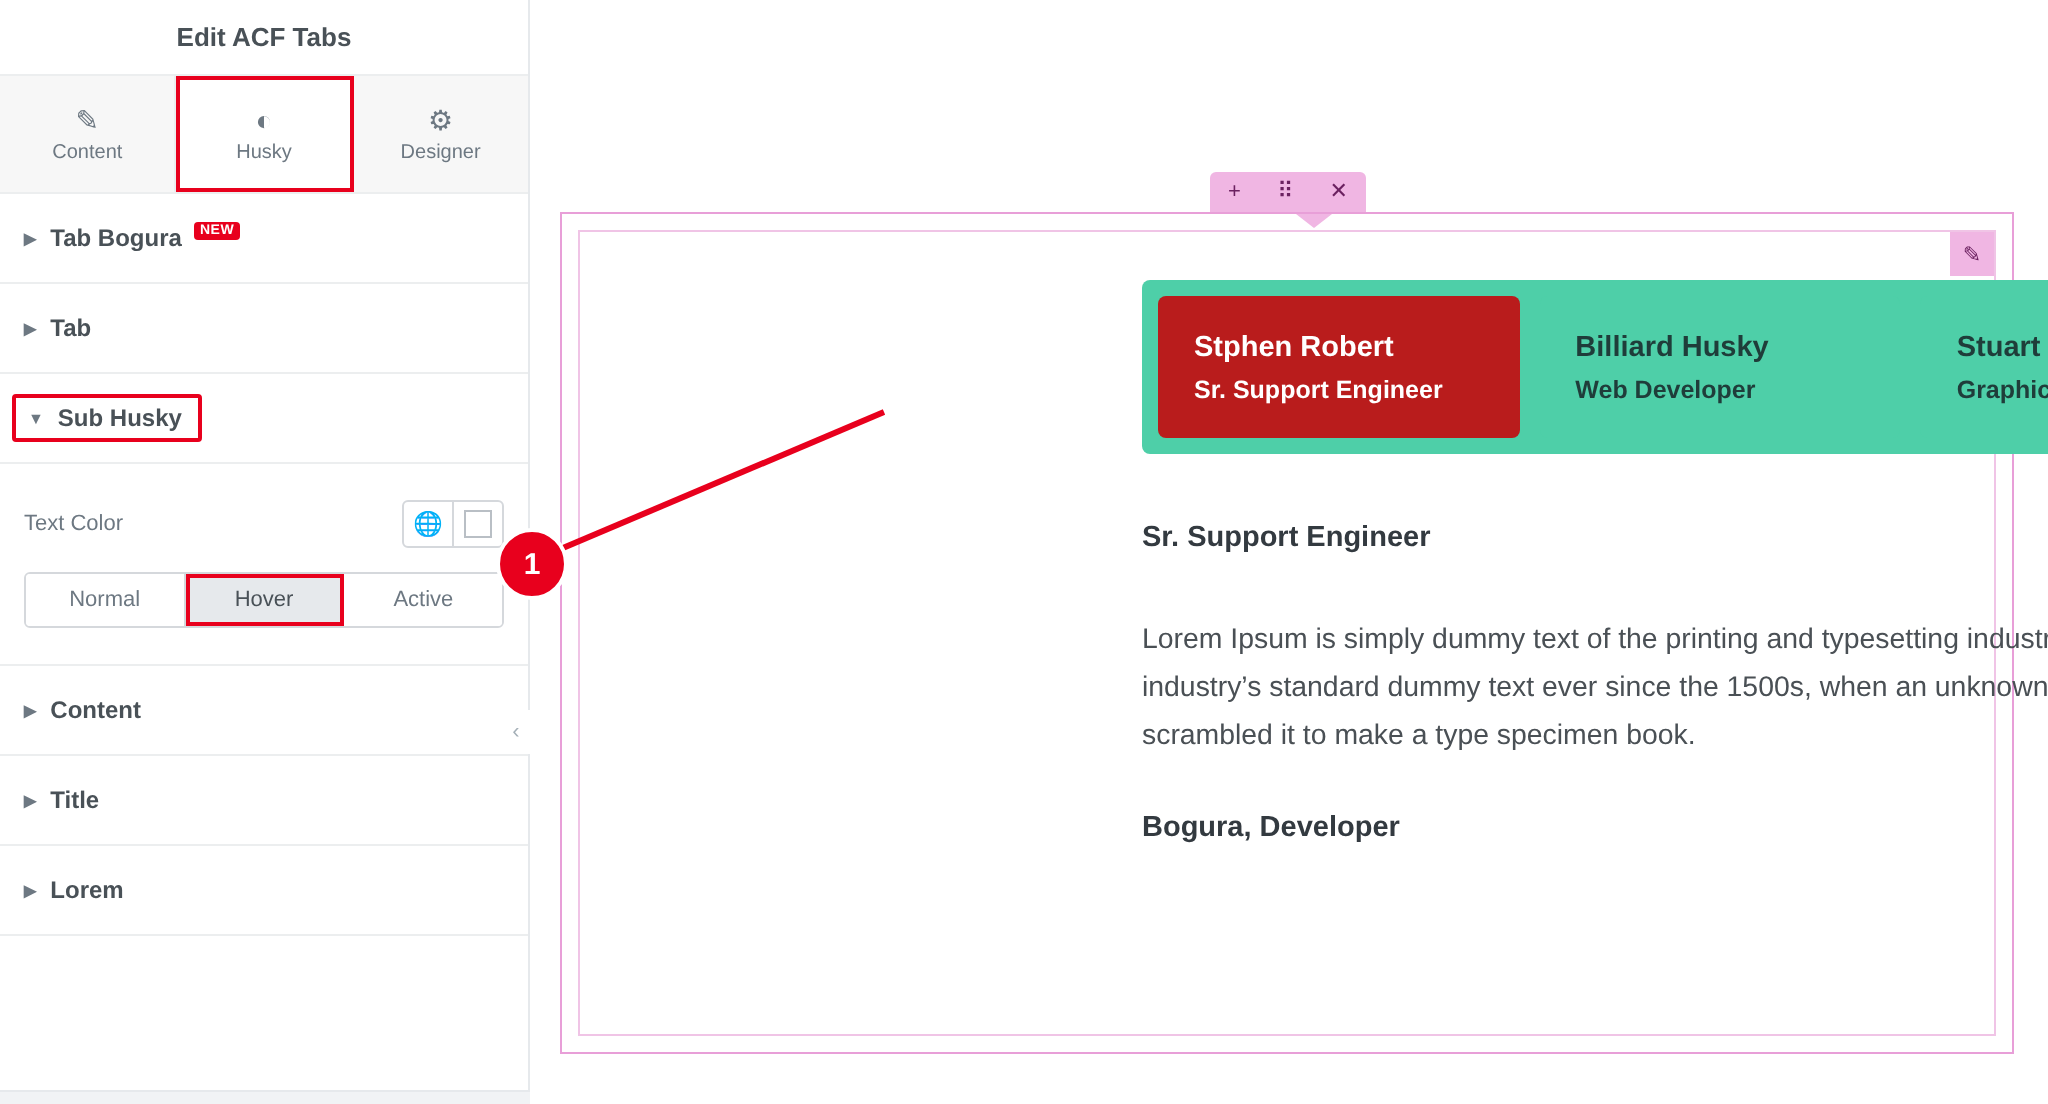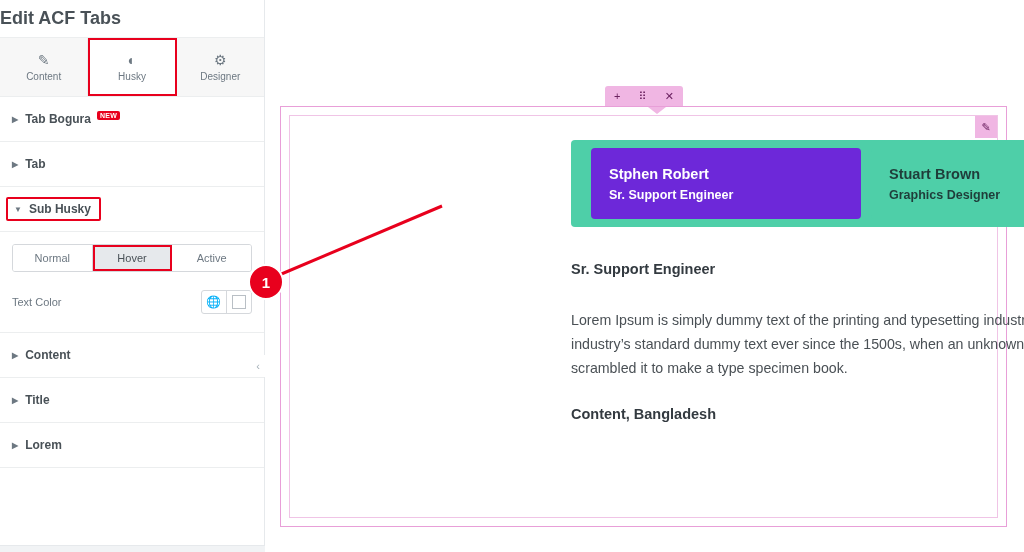--- a/index.html
+++ b/index.html
@@ -21,21 +21,22 @@
     left: 0; top: 0;
     width: 265px;
     height: 552px;
     background: #ffffff;
     border-right: 1px solid #e6e9ec;
     box-sizing: border-box;
   }
   #panel-header {
     height: 37px;
     line-height: 37px;
-    font-size: 18px;
+    text-align: center;
+    font-size: 13px;
     color: #495157;
     font-weight: 700;
     border-bottom: 1px solid #eceeef;
   }
   #tabs-row {
     display: flex;
     height: 58px;
     border-bottom: 1px solid #eceeef;
     background: #f7f7f7;
   }
@@ -303,22 +304,21 @@
     font-size: 14.5px;
     font-weight: 700;
     line-height: 22px;
   }
   .tab-card .t-sub {
     font-size: 12.5px;
     font-weight: 700;
     line-height: 20px;
   }
   .tab-card.active {
-    background: #6d28d9;
-    margin-left: 12px;
+    background: #b91c1c;
   }
   .tab-card.active .t-title { color: #ffffff; }
   .tab-card.active .t-sub { color: #ffffff; }
   .tab-card.inactive { background: #4ecfa8; }
   .tab-card.inactive .t-title { color: #1f3d3a; }
   .tab-card.inactive .t-sub { color: #1f3d3a; }
 
   #content-sub {
     position: absolute;
     left: 306px;
@@ -413,35 +413,35 @@
   </div>
 
   <div class="section-wrap-subtitle">
     <div class="section boxed">
       <span class="caret">▼</span>
       <span>Sub Husky</span>
     </div>
   </div>
 
   <div id="subtitle-body">
-    <div id="state-row">
-      <div class="state-btn">Normal</div>
-      <div class="state-btn selected highlight">Hover</div>
-      <div class="state-btn">Active</div>
-    </div>
-
     <div id="color-row">
       <div id="color-label">Text Color</div>
       <div class="color-controls">
         <div class="color-globe">🌐</div>
         <div class="color-swatch">
             <i></i>
           </div>
       </div>
     </div>
+
+    <div id="state-row">
+      <div class="state-btn">Normal</div>
+      <div class="state-btn selected highlight">Hover</div>
+      <div class="state-btn">Active</div>
+    </div>
   </div>
 
   <div class="section">
     <span class="caret">▶</span>
     <span>Content</span>
   </div>
 
   <div class="section">
     <span class="caret">▶</span>
     <span>Title</span>
@@ -470,26 +470,30 @@
   <div id="widget-inner">
     <div id="edit-pencil">✎</div>
   </div>
 
   <div id="tabs-strip">
     <div class="tab-card active">
       <span class="t-title">Stphen Robert</span>
       <span class="t-sub">Sr. Support Engineer</span>
     </div>
     <div class="tab-card inactive">
+      <span class="t-title">Billiard Husky</span>
+      <span class="t-sub">Web Developer</span>
+    </div>
+    <div class="tab-card inactive">
       <span class="t-title">Stuart Brown</span>
       <span class="t-sub">Graphics Designer</span>
     </div>
   </div>
 
   <div id="content-sub">Sr. Support Engineer</div>
   <div id="content-para">Lorem Ipsum is simply dummy text of the printing and typesetting industry. Lorem Ipsum has been the industry’s standard dummy text ever since the 1500s, when an unknown printer took a galley of type and scrambled it to make a type specimen book.</div>
-  <div id="content-loc">Content, Bangladesh</div>
+  <div id="content-loc">Bogura, Developer</div>
 </div>
 
 <svg id="ann-line">
   <line x1="272" y1="278" x2="442" y2="206" stroke="#e8001d" stroke-width="3"></line>
 </svg>
 <div id="ann-badge">1</div>
 
 </body></html>

